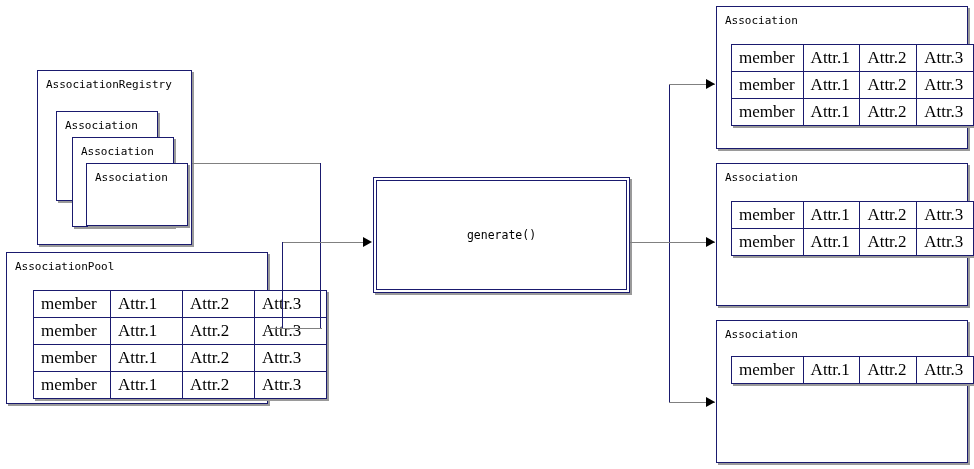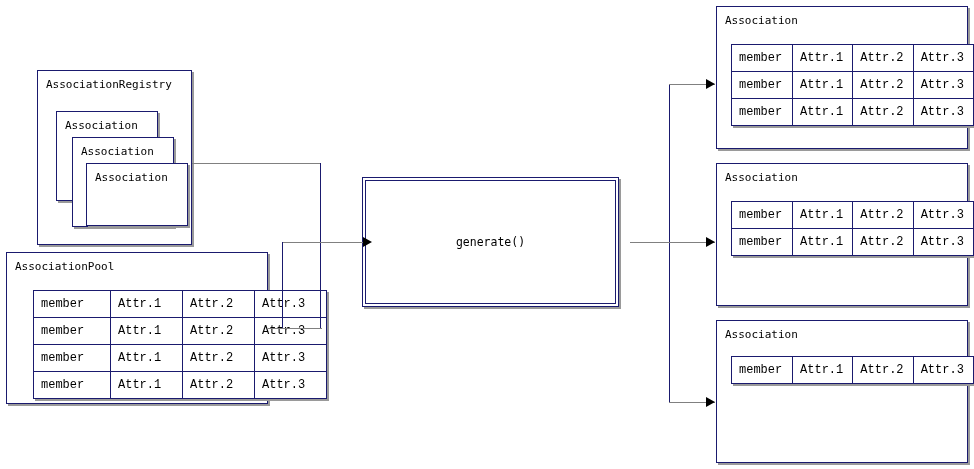--- a/index.html
+++ b/index.html
@@ -64,26 +64,26 @@
   
   .attr-table {
     position: absolute;
     border-collapse: collapse;
     background: #ffffff;
     box-shadow: 2px 2px 0 0 #9a9a9a;
     table-layout: fixed;
   }
   .attr-table td {
     border: 1px solid #1a1a6e;
-    font-size: 12px;
+    font-size: 17px;
     color: #000000;
     height: 26px;
     padding: 0 7px;
     white-space: nowrap;
-    font-family: Liberation Mono, monospace;
+    font-family: Liberation Serif, serif;
     text-align: left;
   }
   .attr-table td.c-member { width: 62px; }
   .attr-table td.c-attr   { width: 57px; }
 
   
   .h-line {
     position: absolute;
     height: 0;
     border-top: 1px solid #808080;
@@ -147,21 +147,21 @@
       </tr>
       <tr>
         <td class="c-member">member</td>
         <td class="c-attr">Attr.1</td>
         <td class="c-attr">Attr.2</td>
         <td class="c-attr">Attr.3</td>
       </tr>
     </tbody>
   </table>
 
-  <div class="proc-box" style="left:362px; top:177px; width:257px; height:130px;">
+  <div class="proc-box" style="left:373px; top:177px; width:257px; height:116px;">
     <div class="proc-label">generate()</div>
   </div>
 
   <div class="h-line" style="left:192px; top:163px; width:129px;"></div>
 
   <div class="h-line" style="left:268px; top:328px; width:53px;"></div>
 
   <div class="v-line" style="left:320px; top:163px; height:166px;"></div>
 
   <div class="h-line" style="left:282px; top:242px; width:82px;"></div>

